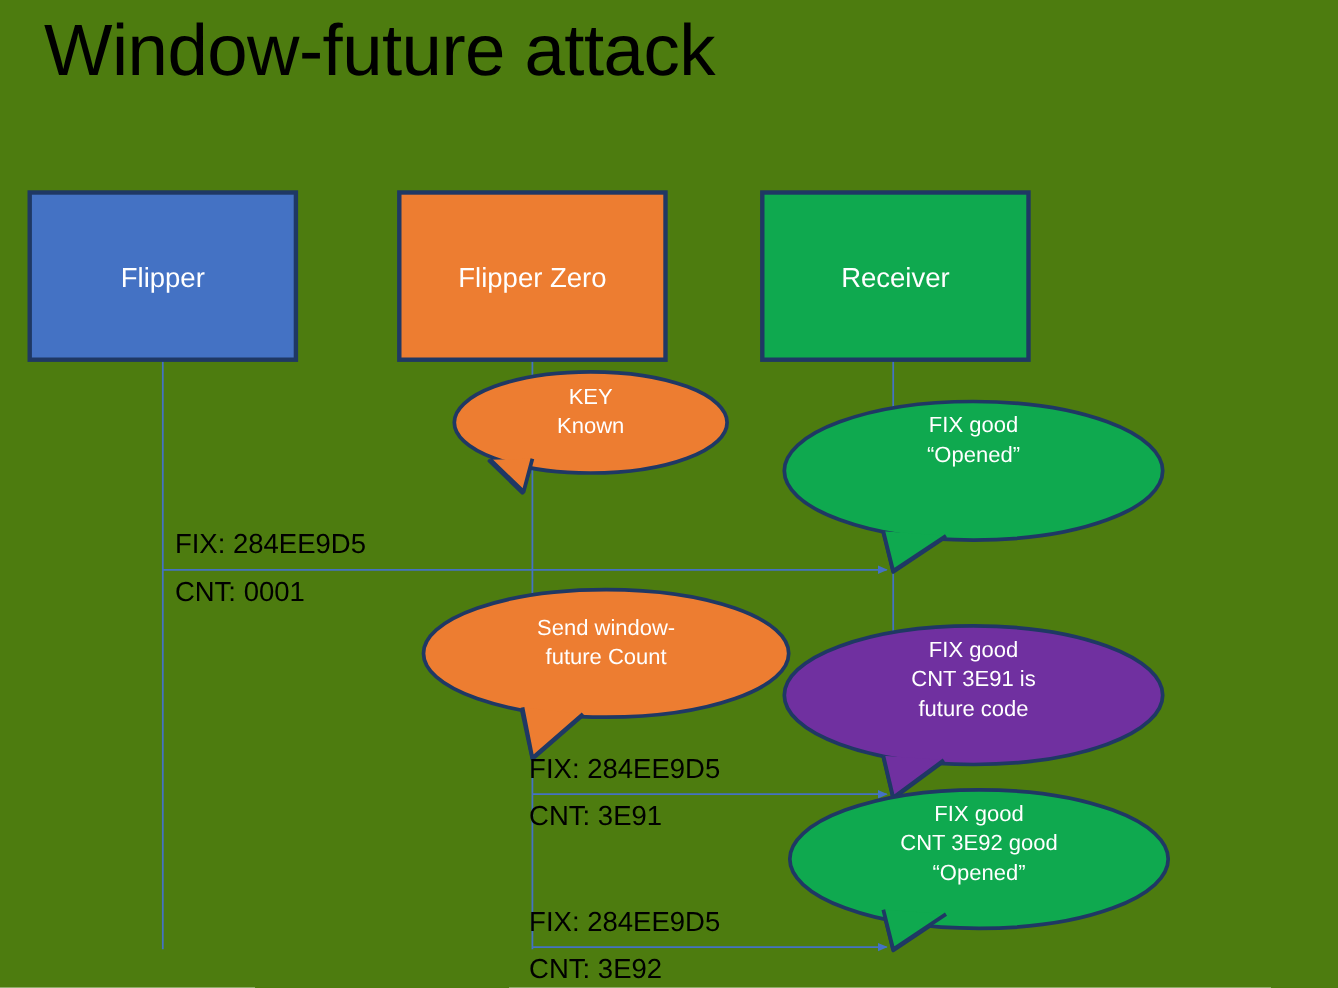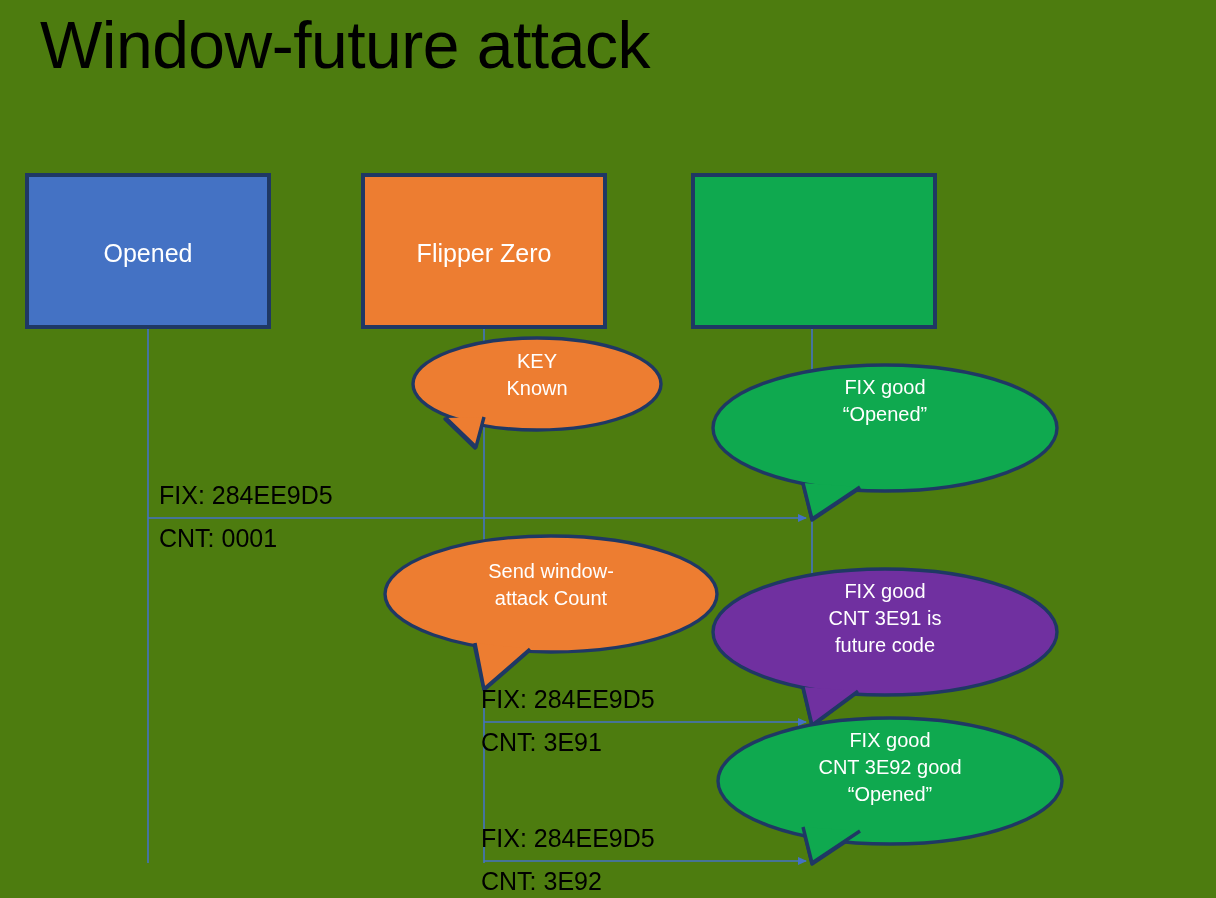--- a/index.html
+++ b/index.html
@@ -121,36 +121,37 @@
       <path d="M858,691 L812,725 L803,687" fill="#7030A0" stroke="#1F3864" stroke-width="3.4" stroke-linejoin="round"></path>
     </g>
 
     <g>
       <path d="M860,832 L812,864 L803,828 Z" fill="#0FA94F" stroke="#1F3864" stroke-width="3.4" stroke-linejoin="round"></path>
       <ellipse cx="890" cy="781" rx="172" ry="63" fill="#0FA94F" stroke="#1F3864" stroke-width="3.4"></ellipse>
       <path d="M860,831 L812,863 L803,827" fill="#0FA94F" stroke="#1F3864" stroke-width="3.4" stroke-linejoin="round"></path>
     </g>
   </svg>
 
-  <div class="actor-label" style="left:27px; top:238px; width:242px;">Opened</div>
+  <div class="actor-label" style="left:27px; top:238px; width:242px;">Flipper</div>
   <div class="actor-label" style="left:363px; top:238px; width:242px;">Flipper Zero</div>
+  <div class="actor-label" style="left:693px; top:238px; width:242px;">Receiver</div>
 
   <div class="callout-text" style="left:413px; top:348px; width:248px;">
     <div>KEY</div>
     <div>Known</div>
   </div>
 
   <div class="callout-text" style="left:713px; top:374px; width:344px;">
     <div>FIX good</div>
     <div>“Opened”</div>
   </div>
 
   <div class="callout-text" style="left:385px; top:558px; width:332px;">
     <div>Send window-</div>
-    <div>attack Count</div>
+    <div>future Count</div>
   </div>
 
   <div class="callout-text" style="left:713px; top:578px; width:344px;">
     <div>FIX good</div>
     <div>CNT 3E91 is</div>
     <div>future code</div>
   </div>
 
   <div class="callout-text" style="left:718px; top:727px; width:344px;">
     <div>FIX good</div>

